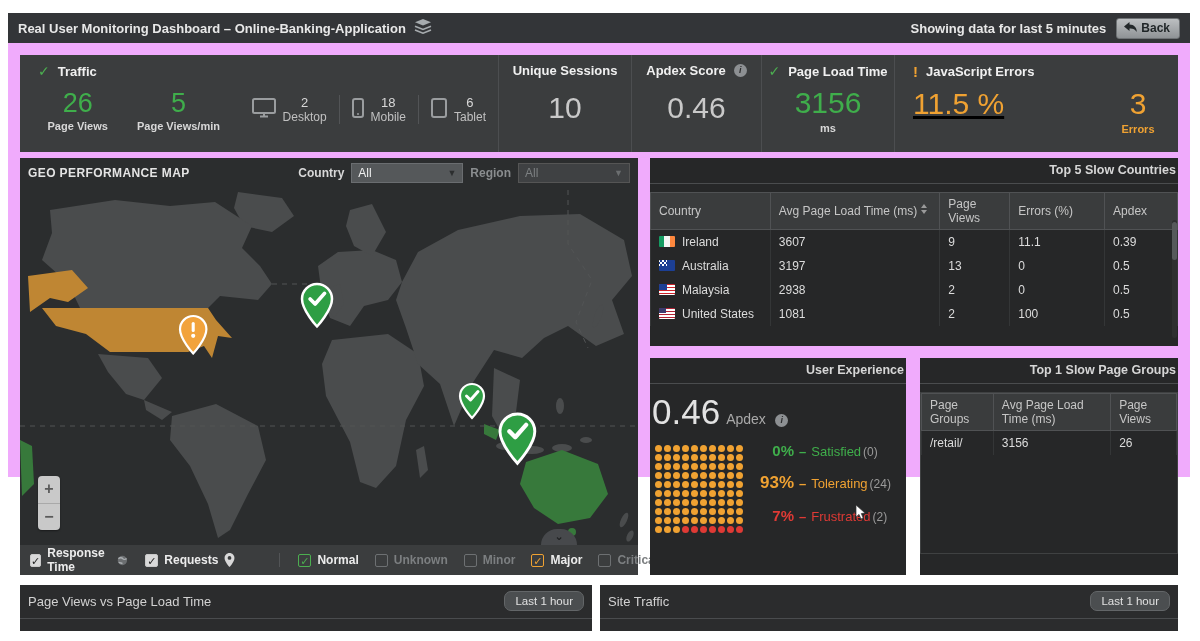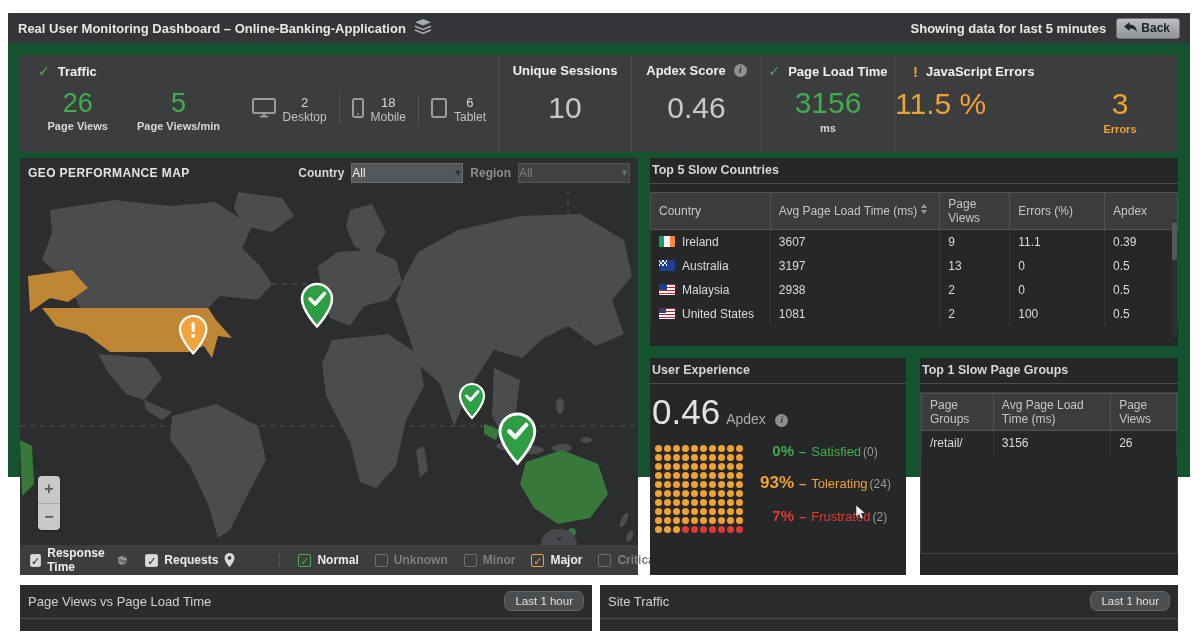--- a/index.html
+++ b/index.html
@@ -1,17 +1,17 @@
 <!DOCTYPE html>
 <html><head>
 <meta charset="utf-8">
 <style>
   html,body{margin:0;padding:0;width:1200px;height:641px;background:#fff;font-family:"Liberation Sans","DejaVu Sans",sans-serif;overflow:hidden;}
   *{box-sizing:border-box;}
-  #dash{position:absolute;left:8px;top:13px;width:1182px;height:464px;background:#14532d;}
+  #dash{position:absolute;left:8px;top:13px;width:1182px;height:464px;background:#f0abfc;}
 
   
   .hdr{position:absolute;left:0;top:0;width:1182px;height:30px;background:#333538;display:flex;align-items:center;padding:0 10px;}
   .hdr-title{color:#e8e8e8;font-size:13px;font-weight:bold;}
   .hdr-right{margin-left:auto;display:flex;align-items:center;gap:10px;}
   .hdr-status{color:#e8e8e8;font-size:13px;font-weight:bold;}
   .back-btn{display:inline-flex;align-items:center;gap:4px;background:linear-gradient(#bcbfc1,#8f9396);color:#1f2527;font-size:12px;font-weight:bold;border:1px solid #6e7275;border-radius:3px;padding:2px 9px 3px 7px;cursor:pointer;}
   .layers-ic{margin-left:8px;display:inline-block;}
 
   
@@ -32,50 +32,50 @@
   .devices{display:flex;align-items:center;margin-left:18px;margin-top:6px;}
   .device{display:flex;align-items:center;gap:7px;padding:0 12px;}
   .device+ .device{border-left:1px solid #525456;}
   .dev-txt{text-align:center;font-size:12px;color:#cfcfcf;}
   .dev-count{font-size:13px;color:#d8d8d8;}
   .dev-label{font-size:12px;color:#c0c0c0;}
   .sessions{width:133px;} .apdexs{width:130px;} .plt{width:133px;} .jserr{flex:1;}
   .stat-center{text-align:center;}
   .info-ic{display:inline-block;width:13px;height:13px;border-radius:50%;background:#8d9093;color:#2e2f30;font-size:9px;font-weight:bold;text-align:center;line-height:13px;font-style:italic;vertical-align:1px;}
   .js-row{display:flex;margin-top:8px;}
-  .js-pct{width:130px;}
+  .js-pct{margin-left:18px;width:130px;text-decoration:underline;}
   .js-cnt{margin-left:60px;width:70px;}
 
   
   .map-panel{position:absolute;left:12px;top:145px;width:618px;height:417px;background:#2b2d2e;}
   .map-hdr{position:relative;height:30px;display:flex;align-items:center;padding:0 8px;}
   .map-title{font-size:12px;font-weight:bold;color:#e4e4e4;letter-spacing:.4px;}
   .map-filters{margin-left:auto;display:flex;align-items:center;gap:7px;}
   .f-label{font-size:12px;font-weight:bold;color:#d8d8d8;}
   .f-label.dim{color:#8a8d8f;}
-  .dd{width:112px;height:20px;background:#55585a;border:1px solid #6a6d70;color:#efefef;font-size:12px;display:flex;align-items:center;padding:0 0;justify-content:space-between;cursor:pointer;}
+  .dd{width:112px;height:20px;background:#55585a;border:1px solid #6a6d70;color:#efefef;font-size:12px;display:flex;align-items:center;padding:0 6px;justify-content:space-between;cursor:pointer;}
   .dd .car{font-size:9px;color:#2c2e2f;}
   .dd.disabled{background:#3f4143;border-color:#555;color:#7d8082;cursor:default;}
   .dd.disabled .car{color:#6b6e70;}
   .map-area{position:relative;width:618px;height:357px;overflow:hidden;}
   .zoom-ctl{position:absolute;left:18px;top:288px;width:22px;height:54px;background:#c9c9c9;border-radius:4px;box-shadow:0 1px 2px rgba(0,0,0,.4);}
   .zoom-ctl .zb{display:block;width:22px;height:27px;color:#5a5a5a;font-size:16px;font-weight:bold;text-align:center;line-height:26px;cursor:pointer;}
   .zoom-ctl .zb+ .zb{border-top:1px solid #a9a9a9;}
   .map-expand{position:absolute;left:521px;top:341px;width:36px;height:16px;background:#47494c;border-radius:18px 18px 0 0;text-align:center;color:#1e1f20;font-size:11px;font-weight:bold;line-height:14px;cursor:pointer;}
   .map-legend{height:30px;background:#3b3d3e;display:flex;align-items:center;padding:0 10px;gap:18px;}
   .leg-item{display:flex;align-items:center;gap:6px;font-size:12px;font-weight:bold;color:#ececec;cursor:pointer;}
   .cb{display:inline-block;width:13px;height:13px;border:1px solid #c9c9c9;background:#d9d9d9;color:#222;font-size:11px;line-height:12px;text-align:center;border-radius:2px;}
   .sev-group{display:flex;align-items:center;gap:16px;margin-left:26px;padding-left:18px;border-left:1px solid #525456;}
   .sev .cb{background:transparent;}
   .sev.unchecked{color:#7c7f81;}
   .sev.unchecked .cb{border-color:#6d7072;color:transparent;}
 
   
   .countries-panel{position:absolute;left:642px;top:145px;width:528px;height:188px;background:#262728;}
-  .sec-title{font-size:12.5px;font-weight:bold;color:#d6d6d6;padding:5px 2px 6px 2px;}
+  .sec-title{font-size:12.5px;font-weight:bold;color:#d6d6d6;padding:5px 2px 6px 2px;text-align:right;}
   .sec-rule{border-bottom:1px solid #4a4c4e;}
   table{border-collapse:collapse;}
   .dtable{width:100%;}
   .dtable th{background:#3a3c3d;border:1px solid #505254;color:#c6c6c6;font-size:12px;font-weight:normal;text-align:left;padding:4px 8px;vertical-align:middle;}
   .dtable td{color:#dcdcdc;font-size:12px;padding:5px 8px;border-left:1px solid #343637;border-right:1px solid #343637;}
   .dtable tr{cursor:pointer;}
   .sort-ic{display:inline-block;vertical-align:1px;margin-left:4px;}
   .sort-ic i{display:block;width:0;height:0;border-left:3.5px solid transparent;border-right:3.5px solid transparent;}
   .sort-ic .up{border-bottom:4px solid #9a9a9a;margin-bottom:2px;}
   .sort-ic .dn{border-top:4px solid #9a9a9a;}

